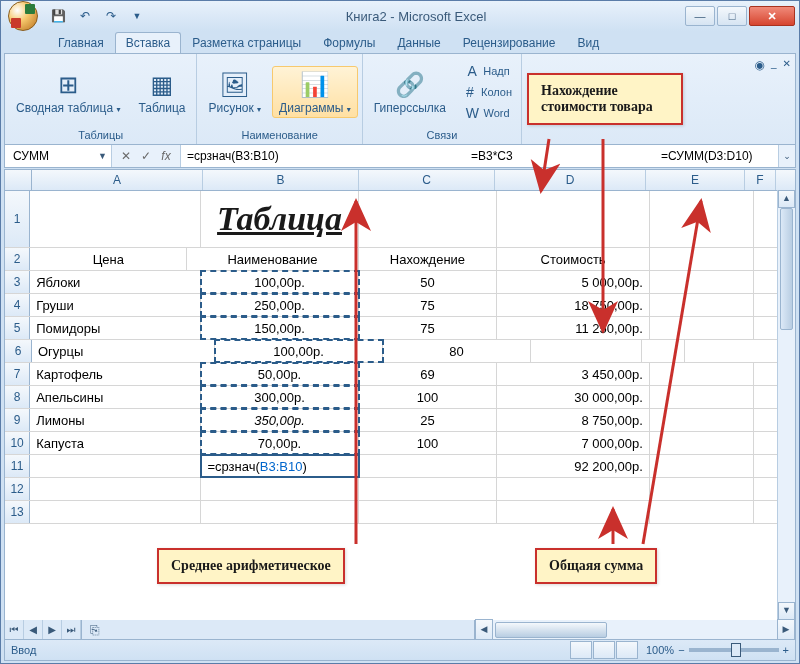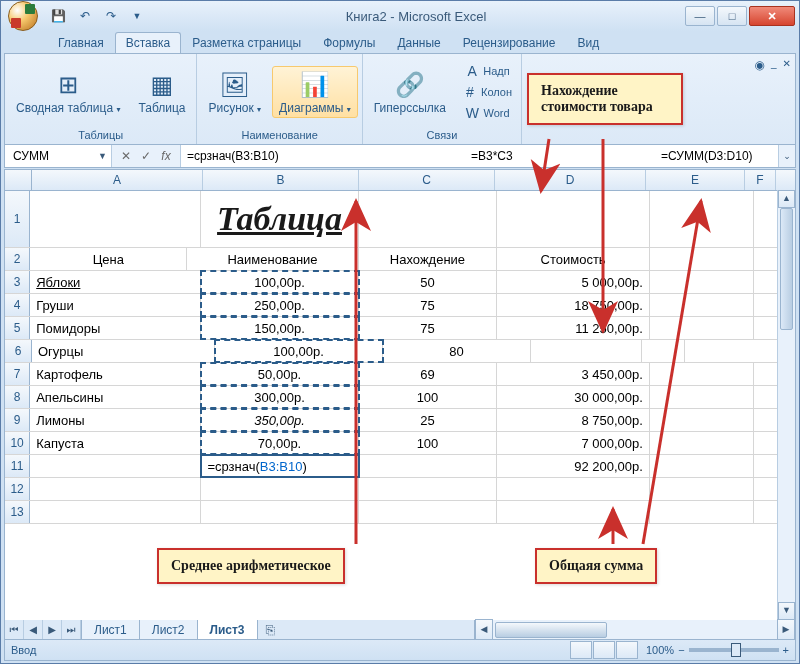--- a/index.html
+++ b/index.html
@@ -211,21 +211,21 @@
           <div class="rowhdr">2</div>
           <div class="cell center" style="width: 155px;">Цена</div>
           <div class="cell center" style="width: 170px;">Наименование</div>
           <div class="cell center" style="width: 135px;">Нахождение</div>
           <div class="cell center" style="width: 150px;">Стоимость</div>
           <div class="cell " style="width: 98px;"></div>
           <div class="cell " style="width: 30px;"></div>
         </div>
         <div class="row">
           <div class="rowhdr">3</div>
-          <div class="cell " style="width: 170px; text-decoration: underline;">Яблоки</div>
+          <div class="cell " style="width: 170px;">Яблоки</div>
           <div class="cell center sel-dash" style="width: 155px;">100,00р.</div>
           <div class="cell center" style="width: 135px;">50</div>
           <div class="cell right" style="width: 150px;">5 000,00р.</div>
           <div class="cell " style="width: 98px;"></div>
           <div class="cell " style="width: 30px;"></div>
         </div>
         <div class="row">
           <div class="rowhdr">4</div>
           <div class="cell " style="width: 170px;">Груши</div>
           <div class="cell center sel-dash" style="width: 155px;">250,00р.</div>
@@ -324,25 +324,20 @@
     </div>
   </div>
 
   <div class="sheet-tabs">
     <div class="nav-arr">
       <span>⏮</span>
       <span>◀</span>
       <span>▶</span>
       <span>⏭</span>
     </div>
-    <div id="stabs" style="display:flex;height:100%;">
-        <div class="stab">Лист1</div>
-        <div class="stab">Лист2</div>
-        <div class="stab active">Лист3</div>
-      </div>
     <span style="padding:0 8px;color:#3a5a7a;">⎘</span>
     <div class="hscroll">
       <div class="arr">◀</div>
       <div class="track">
           <div class="thumb"></div>
         </div>
       <div class="arr">▶</div>
     </div>
   </div>
 

